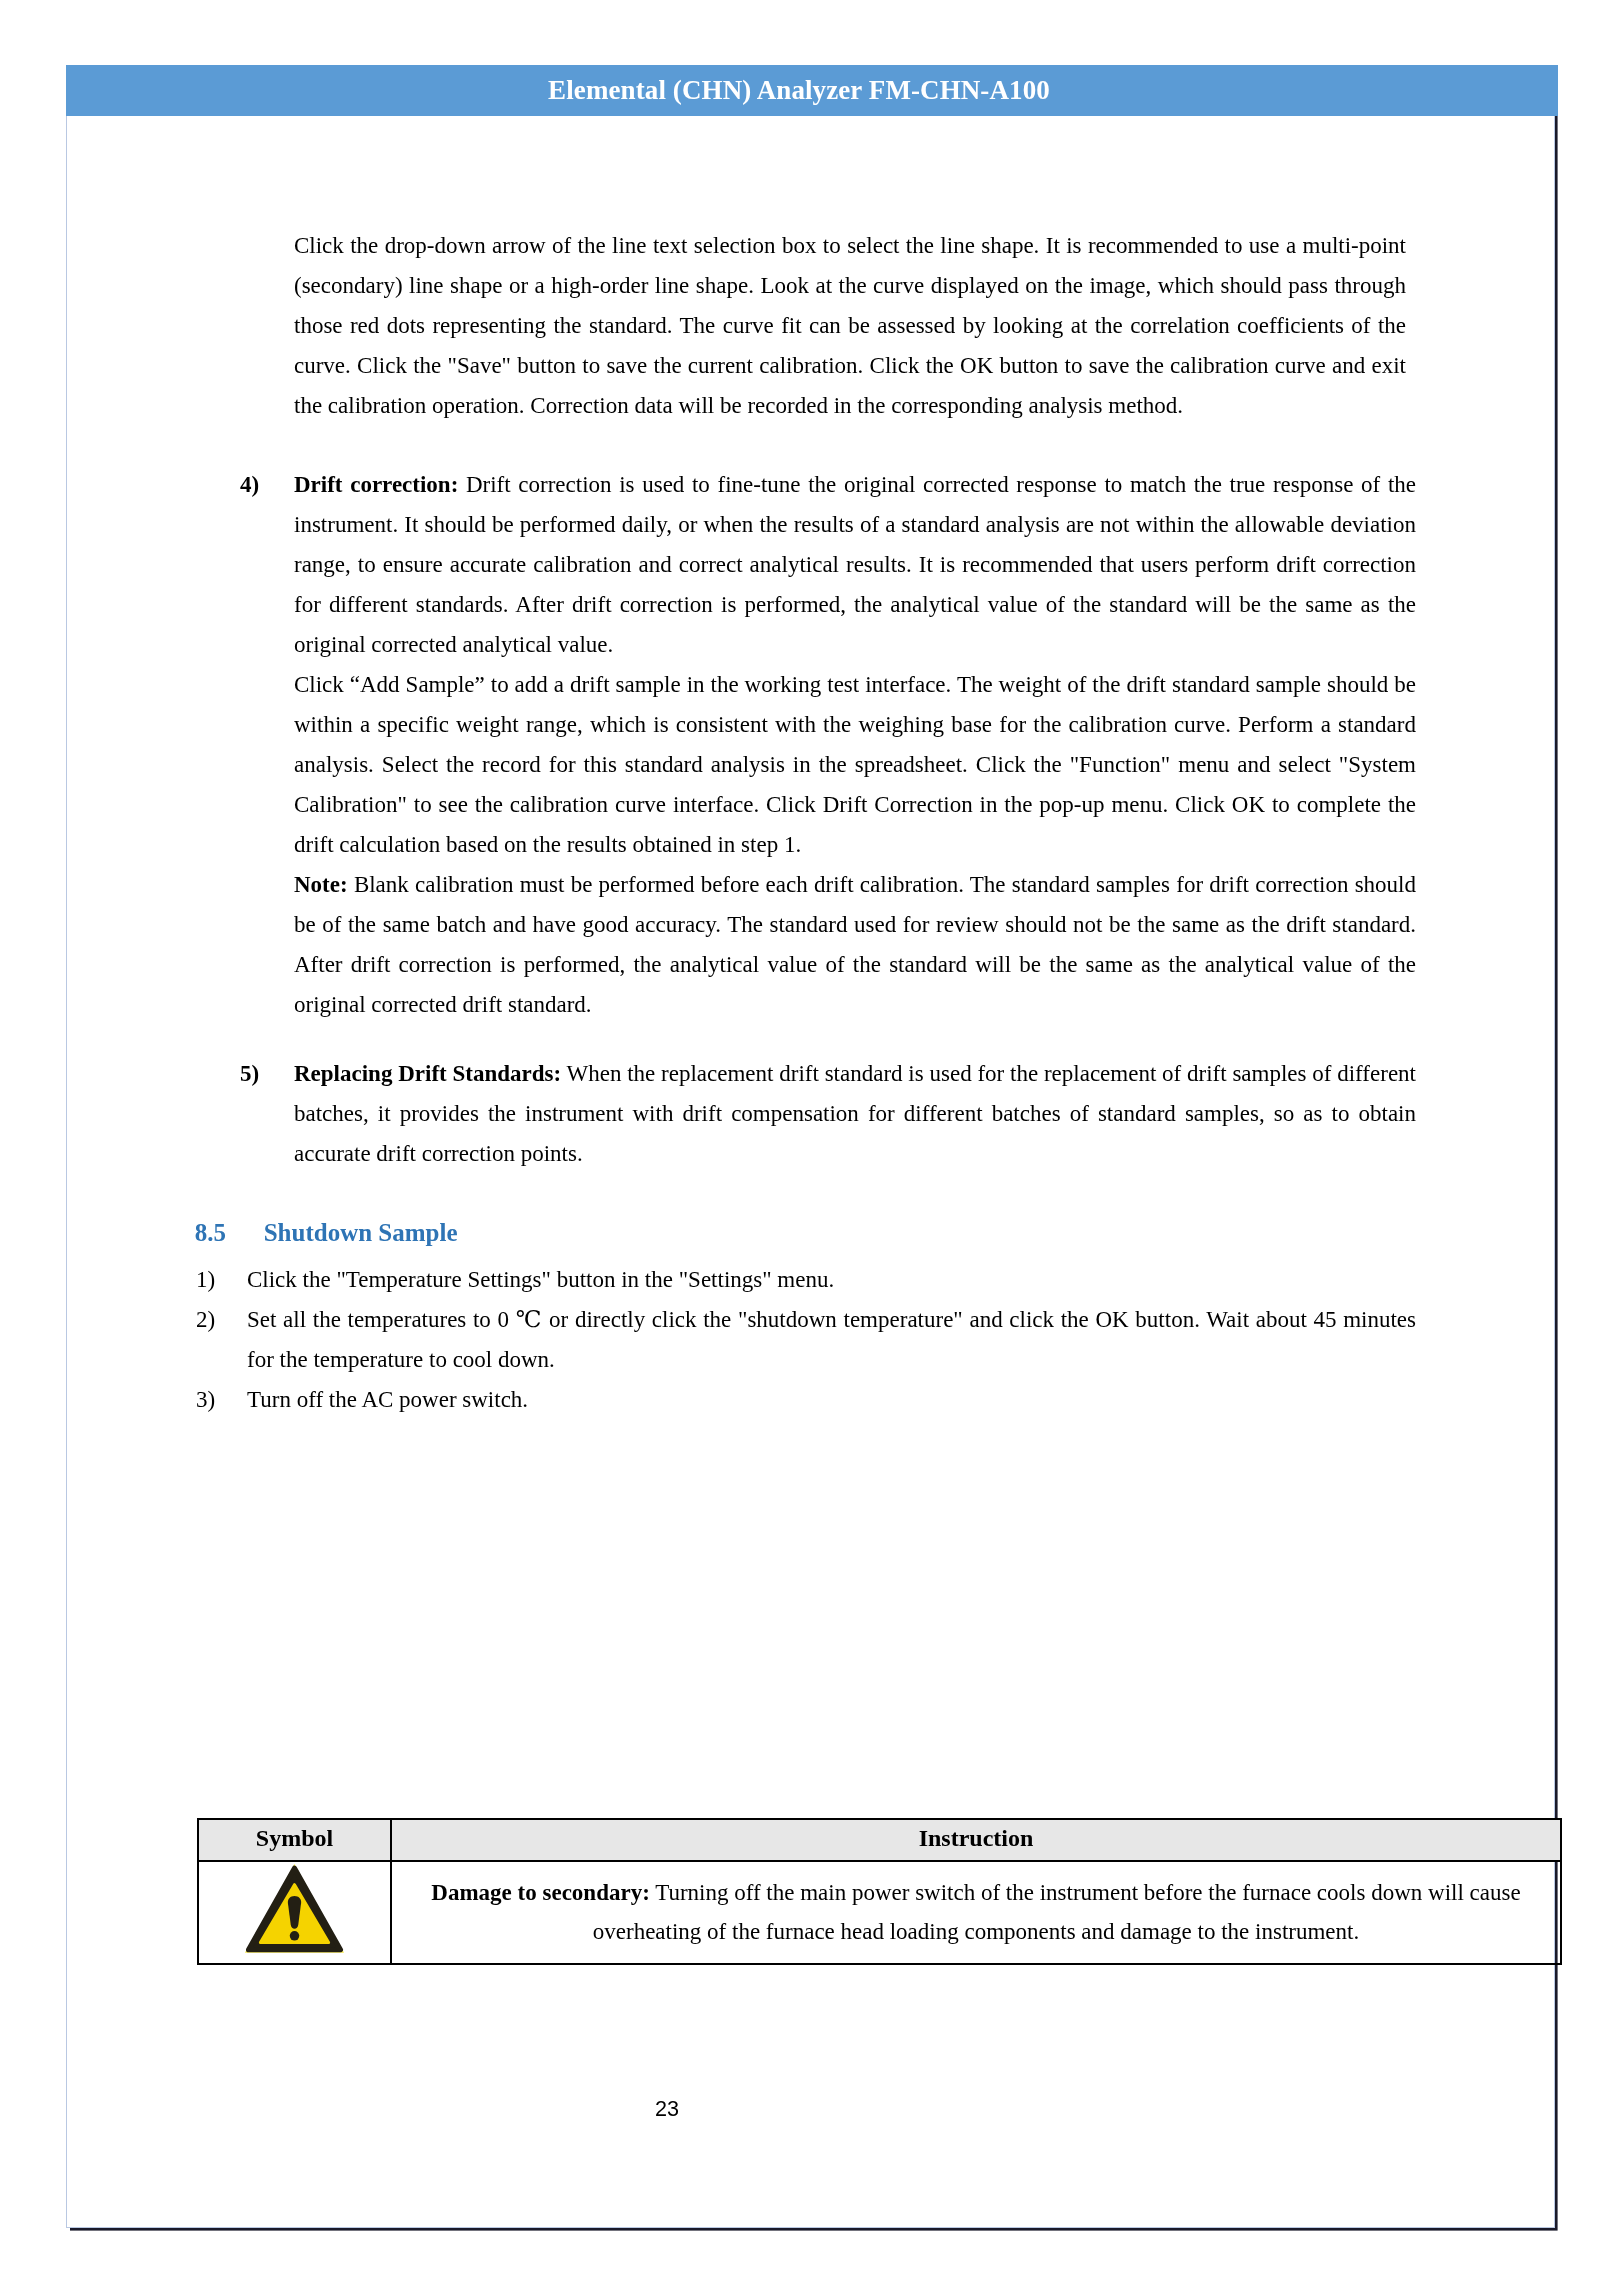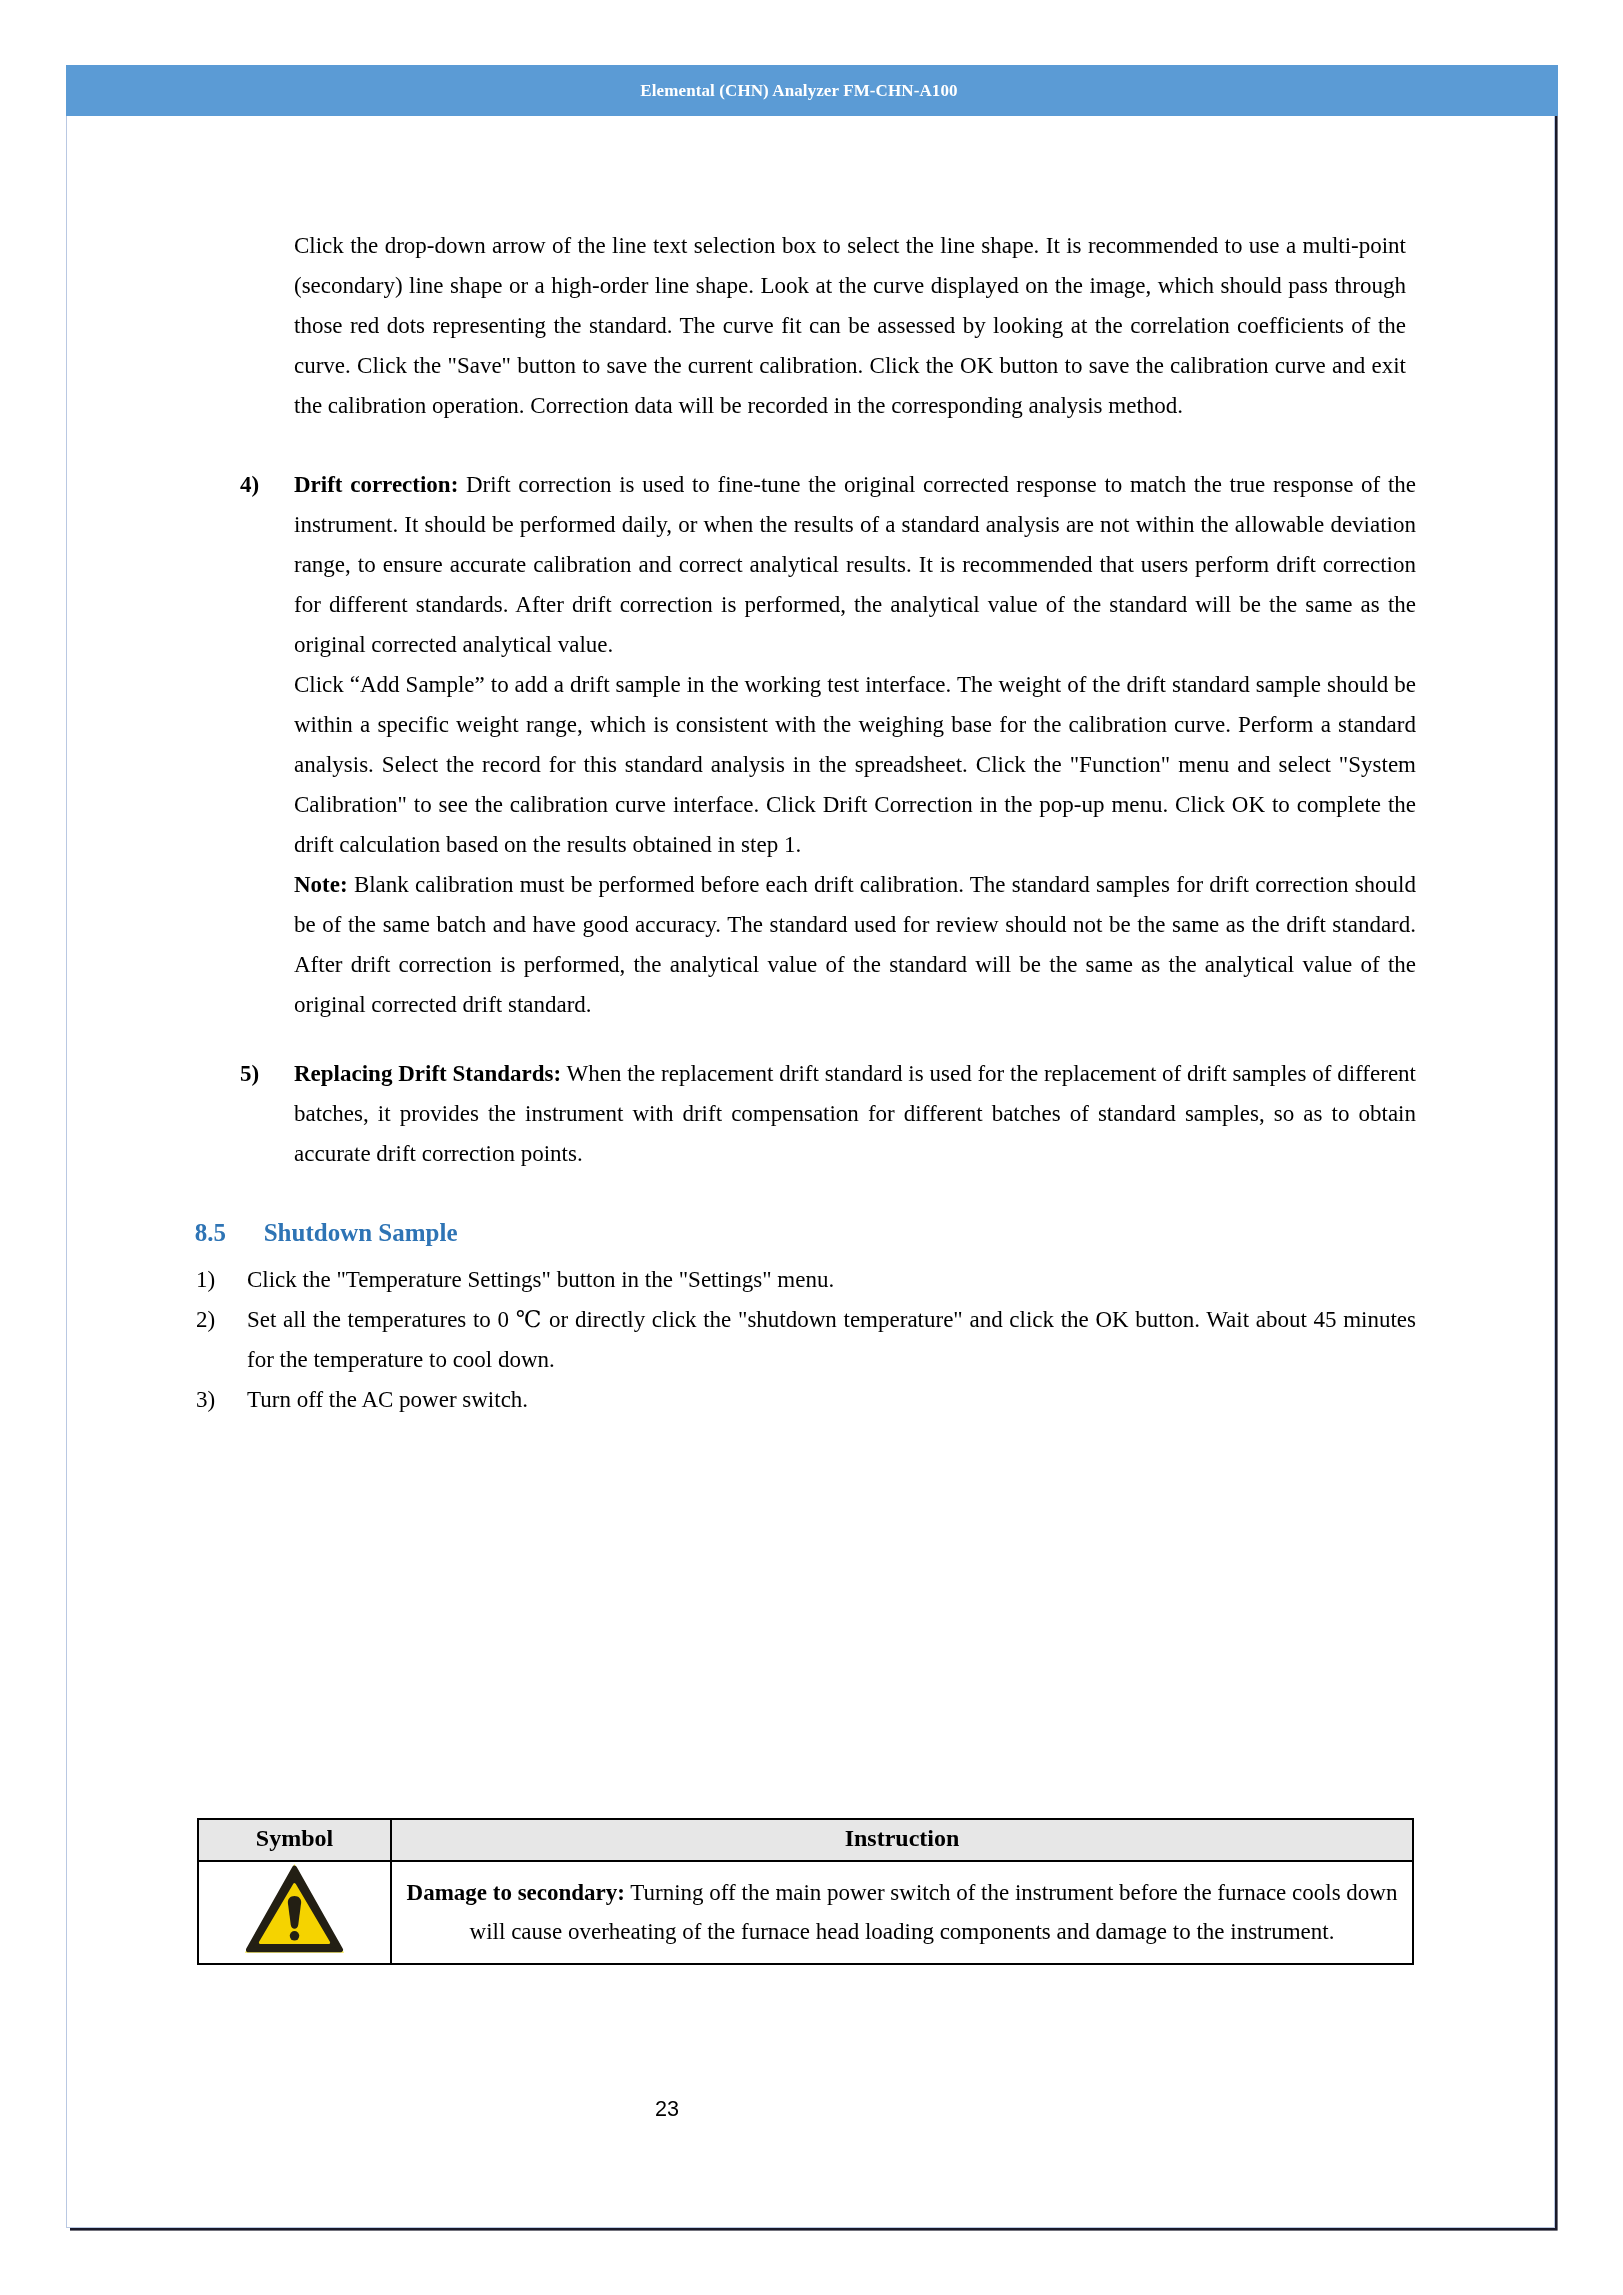--- a/index.html
+++ b/index.html
@@ -35,21 +35,21 @@
     width: 1492px;
     height: 51px;
     background: #5b9bd5;
     display: flex;
     align-items: center;
     justify-content: center;
     box-sizing: border-box;
   }
   .header-title {
     color: #ffffff;
-    font-size: 17px;
+    font-size: 27px;
     font-weight: bold;
     font-family: "Liberation Serif", "DejaVu Serif", serif;
     letter-spacing: 0.1px;
     line-height: 1;
     padding-right: 26px;
   }
 
   
   .content {
     position: absolute;
@@ -128,21 +128,21 @@
   }
   .warning-line {
     margin-left: 51px;
   }
 
   
   .sym-table {
     position: absolute;
     left: 197px;
     top: 1818px;
-    width: 1217px;
+    width: 1365px;
     border-collapse: collapse;
     font-size: 23px;
     table-layout: fixed;
   }
   .sym-table td, .sym-table th {
     border: 2px solid #000000;
     padding: 0;
   }
   .sym-table thead th {
     background: #e7e7e7;

